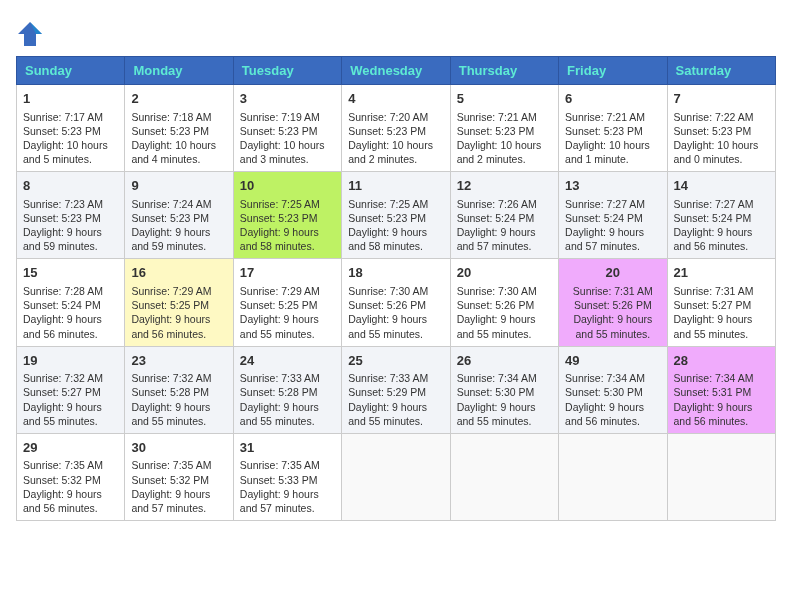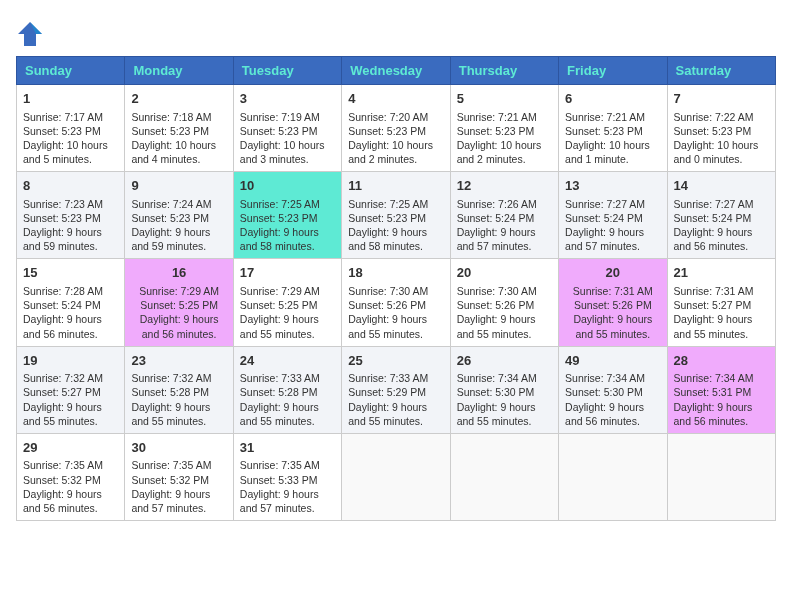--- a/index.html
+++ b/index.html
@@ -134,29 +134,29 @@
         <td style="background: rgb(255, 255, 255);"><span class="day-num">2</span>Sunrise: 7:18 AM<br>Sunset: 5:23 PM<br>Daylight: 10 hours and 4 minutes.</td>
         <td style="background: rgb(255, 255, 255);"><span class="day-num">3</span>Sunrise: 7:19 AM<br>Sunset: 5:23 PM<br>Daylight: 10 hours and 3 minutes.</td>
         <td style="background: rgb(255, 255, 255);"><span class="day-num">4</span>Sunrise: 7:20 AM<br>Sunset: 5:23 PM<br>Daylight: 10 hours and 2 minutes.</td>
         <td style="background: rgb(255, 255, 255);"><span class="day-num">5</span>Sunrise: 7:21 AM<br>Sunset: 5:23 PM<br>Daylight: 10 hours and 2 minutes.</td>
         <td style="background: rgb(255, 255, 255);"><span class="day-num">6</span>Sunrise: 7:21 AM<br>Sunset: 5:23 PM<br>Daylight: 10 hours and 1 minute.</td>
         <td style="background: rgb(255, 255, 255);"><span class="day-num">7</span>Sunrise: 7:22 AM<br>Sunset: 5:23 PM<br>Daylight: 10 hours and 0 minutes.</td>
       </tr>
       <tr>
         <td style="background: rgb(242, 244, 248);"><span class="day-num">8</span>Sunrise: 7:23 AM<br>Sunset: 5:23 PM<br>Daylight: 9 hours and 59 minutes.</td>
         <td style="background: rgb(242, 244, 248);"><span class="day-num">9</span>Sunrise: 7:24 AM<br>Sunset: 5:23 PM<br>Daylight: 9 hours and 59 minutes.</td>
-        <td style="background: #5eead4;"><span class="day-num">10</span>Sunrise: 7:25 AM<br>Sunset: 5:23 PM<br>Daylight: 9 hours and 58 minutes.</td>
+        <td style="background: #bef264;"><span class="day-num">10</span>Sunrise: 7:25 AM<br>Sunset: 5:23 PM<br>Daylight: 9 hours and 58 minutes.</td>
         <td style="background: rgb(242, 244, 248);"><span class="day-num">11</span>Sunrise: 7:25 AM<br>Sunset: 5:23 PM<br>Daylight: 9 hours and 58 minutes.</td>
         <td style="background: rgb(242, 244, 248);"><span class="day-num">12</span>Sunrise: 7:26 AM<br>Sunset: 5:24 PM<br>Daylight: 9 hours and 57 minutes.</td>
         <td style="background: rgb(242, 244, 248);"><span class="day-num">13</span>Sunrise: 7:27 AM<br>Sunset: 5:24 PM<br>Daylight: 9 hours and 57 minutes.</td>
         <td style="background: rgb(242, 244, 248);"><span class="day-num">14</span>Sunrise: 7:27 AM<br>Sunset: 5:24 PM<br>Daylight: 9 hours and 56 minutes.</td>
       </tr>
       <tr>
         <td style="background: rgb(255, 255, 255);"><span class="day-num">15</span>Sunrise: 7:28 AM<br>Sunset: 5:24 PM<br>Daylight: 9 hours and 56 minutes.</td>
-        <td style="background: #f0abfc; text-align: center;"><span class="day-num">16</span>Sunrise: 7:29 AM<br>Sunset: 5:25 PM<br>Daylight: 9 hours and 56 minutes.</td>
+        <td style="background: #fef9c3;"><span class="day-num">16</span>Sunrise: 7:29 AM<br>Sunset: 5:25 PM<br>Daylight: 9 hours and 56 minutes.</td>
         <td style="background: rgb(255, 255, 255);"><span class="day-num">17</span>Sunrise: 7:29 AM<br>Sunset: 5:25 PM<br>Daylight: 9 hours and 55 minutes.</td>
         <td style="background: rgb(255, 255, 255);"><span class="day-num">18</span>Sunrise: 7:30 AM<br>Sunset: 5:26 PM<br>Daylight: 9 hours and 55 minutes.</td>
         <td style="background: rgb(255, 255, 255);"><span class="day-num">20</span>Sunrise: 7:30 AM<br>Sunset: 5:26 PM<br>Daylight: 9 hours and 55 minutes.</td>
         <td style="background: #f0abfc; text-align: center;"><span class="day-num">20</span>Sunrise: 7:31 AM<br>Sunset: 5:26 PM<br>Daylight: 9 hours and 55 minutes.</td>
         <td style="background: rgb(255, 255, 255);"><span class="day-num">21</span>Sunrise: 7:31 AM<br>Sunset: 5:27 PM<br>Daylight: 9 hours and 55 minutes.</td>
       </tr>
       <tr>
         <td style="background: rgb(242, 244, 248);"><span class="day-num">19</span>Sunrise: 7:32 AM<br>Sunset: 5:27 PM<br>Daylight: 9 hours and 55 minutes.</td>
         <td style="background: rgb(242, 244, 248);"><span class="day-num">23</span>Sunrise: 7:32 AM<br>Sunset: 5:28 PM<br>Daylight: 9 hours and 55 minutes.</td>
         <td style="background: rgb(242, 244, 248);"><span class="day-num">24</span>Sunrise: 7:33 AM<br>Sunset: 5:28 PM<br>Daylight: 9 hours and 55 minutes.</td>

